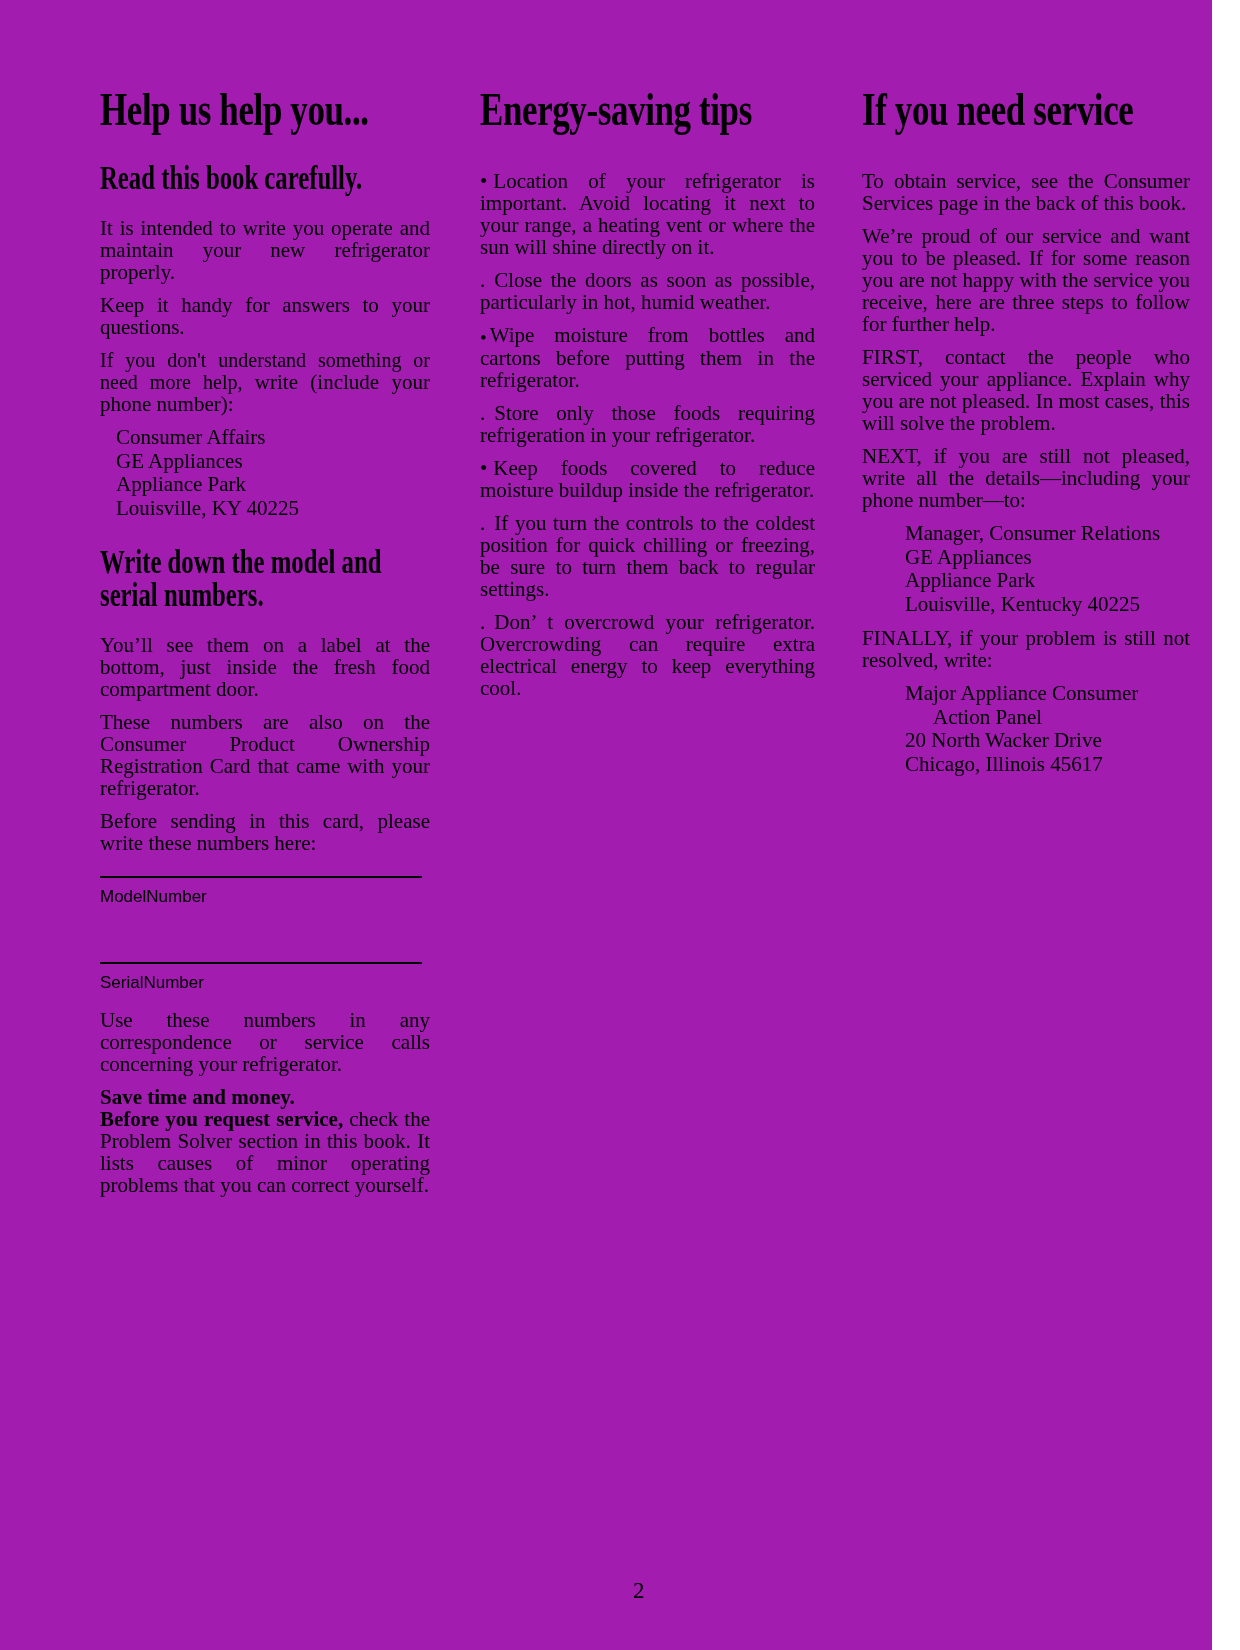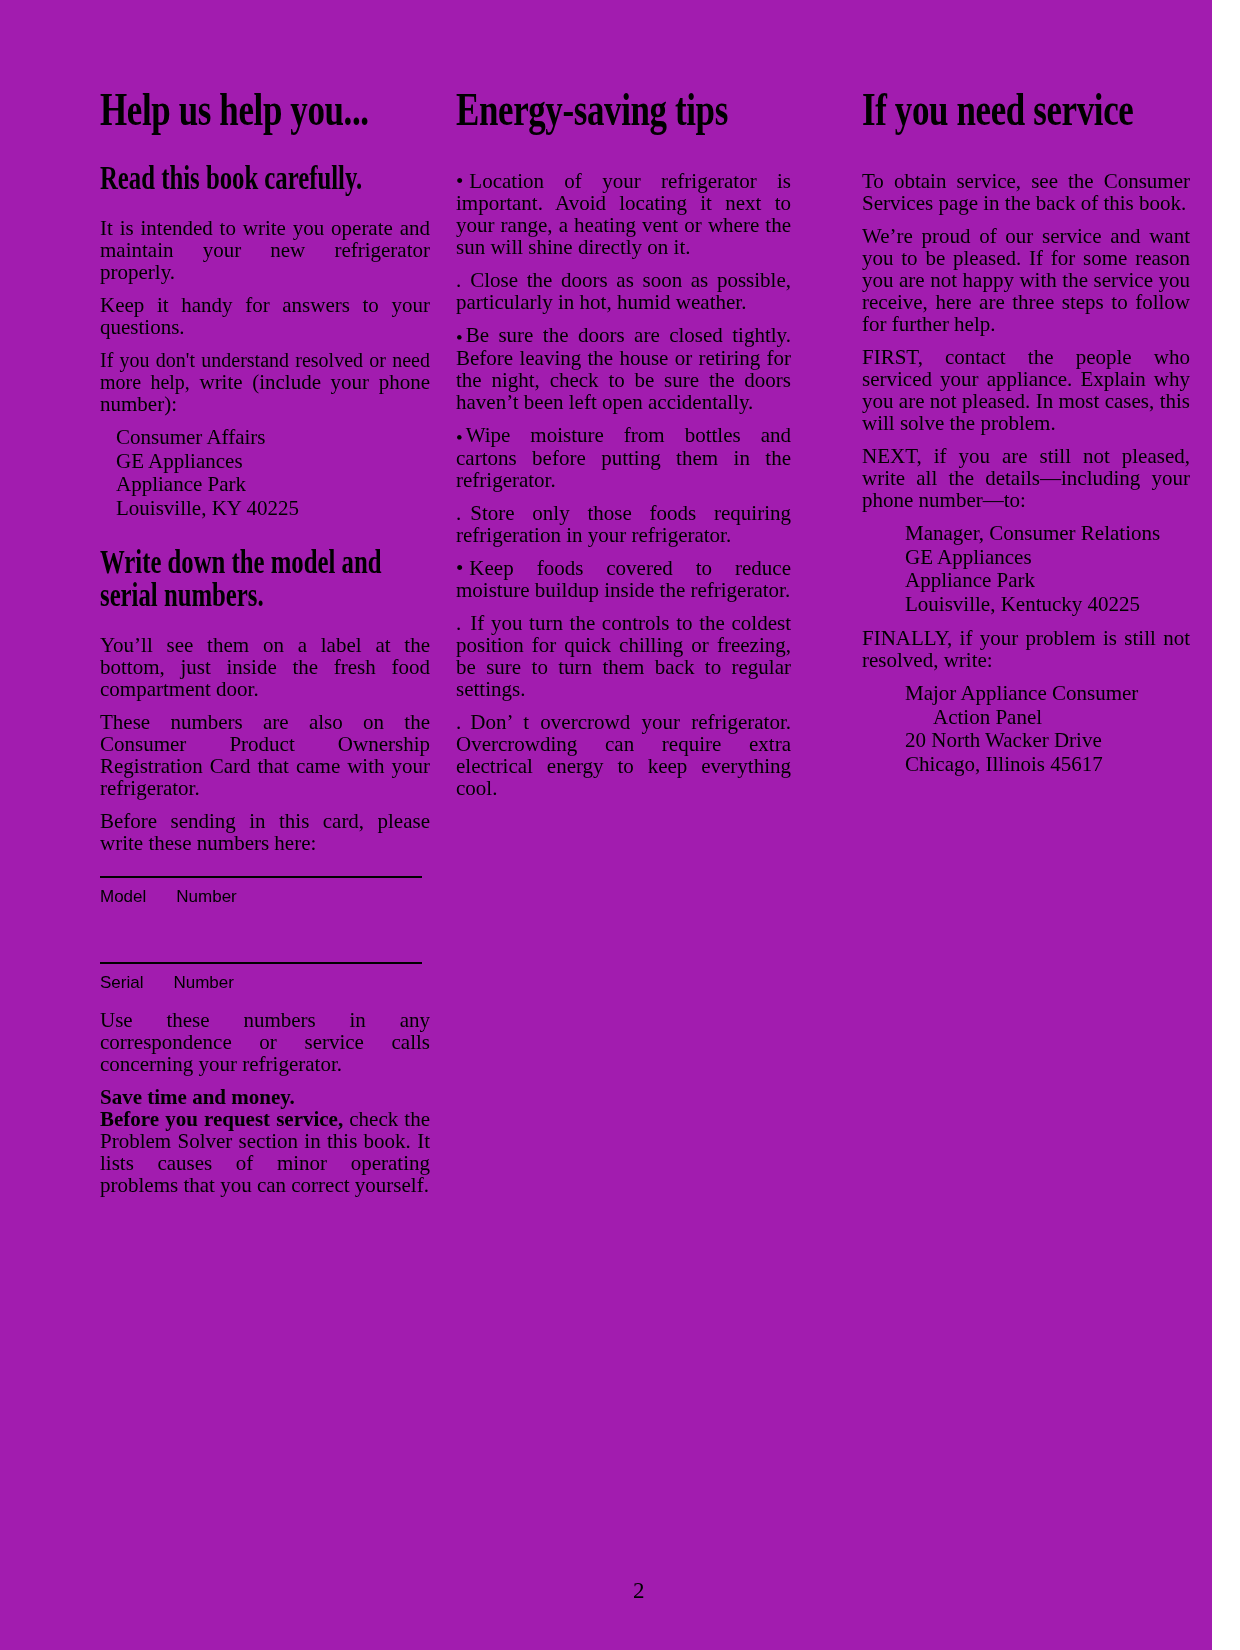--- a/index.html
+++ b/index.html
@@ -5,21 +5,21 @@
   html, body { margin: 0; padding: 0; background: #ffffff; }
   body {
     width: 1240px; height: 1650px;
     font-family: "Liberation Serif", "DejaVu Serif", serif;
     color: #000;
   }
   .page { position: relative; width: 1212px; height: 1650px; background: #a21caf; overflow: hidden; }
 
   .col { position: absolute; top: 86px; }
   .col-help    { left: 100px; width: 330px; }
-  .col-energy  { left: 456px; width: 335px; }
+  .col-energy  { left: 480px; width: 335px; }
   .col-service { left: 862px; width: 328px; }
 
   .title {
     font-size: 46px; font-weight: bold; white-space: nowrap;
     transform: scaleX(0.76); transform-origin: 0 0;
     letter-spacing: -0.5px; line-height: 1.05; height: 50px;
     margin: 0 0 26px 0;
   }
   .col-energy .title, .col-service .title { margin-bottom: 34px; }
 
@@ -40,21 +40,21 @@
   .addr.ind { padding-left: 27px; }
   .addr .ind2 { padding-left: 28px; }
 
   .writein { margin-top: 22px; }
   .rule { border-top: 2px solid #000; width: 322px; margin: 0 0 9px 0; }
   .wlabel {
     font-family: "Liberation Sans", "DejaVu Sans", sans-serif;
     font-size: 17px; line-height: 20px; margin-bottom: 55px;
   }
   .wlabel.last { margin-bottom: 16px; }
-  .wlabel .w2 { margin-left: 30px; }
+  .wlabel .w2 { }
 
   .mk { display: inline; }
   .b-mid { margin-right: 6px; }
   .b-low { position: relative; top: 2px; margin-right: 3px; font-size: 19px; }
   .b-dot { margin-right: 9px; }
 
   b { font-weight: bold; }
 
   .pageno {
     position: absolute; left: 633px; top: 1578px;
@@ -65,21 +65,21 @@
 <body>
 
 <div class="page">
 
   <section class="col col-help">
     <div class="title">Help us help you...</div>
 
     <div class="h2">Read this book carefully.</div>
     <p class="body">It is intended to write you operate and maintain your new refrigerator properly.</p>
     <p class="body">Keep it handy for answers to your questions.</p>
-    <p class="body"><span class="cond">If you don't understand resolved or need more help,</span><span> write (include your phone number):</span></p>
+    <p class="body"><span class="cond">If you don't understand something or need more help,</span><span> write (include your phone number):</span></p>
 
     <div class="addr">
       <div>Consumer Affairs</div>
       <div>GE Appliances</div>
       <div>Appliance Park</div>
       <div>Louisville, KY 40225</div>
     </div>
 
     <div class="h2 mt">Write down the model and serial numbers.</div>
     <p class="body">You’ll see them on a label at the bottom, just inside the fresh food compartment door.</p>
@@ -95,21 +95,20 @@
 
     <p class="body">Use these numbers in any correspondence or service calls concerning your refrigerator.</p>
     <p class="body"><b>Save time and money.</b><br><b>Before you request service,</b><span> check the Problem Solver section in this book. It lists causes of minor operating problems that you can correct yourself.</span></p>
   </section>
 
   <section class="col col-energy">
     <div class="title">Energy-saving tips</div>
 
     <p class="tip"><span class="mk b-mid">•</span><span>Location of your refrigerator is important. Avoid locating it next to your range, a heating vent or where the sun will shine directly on it.</span></p>
     <p class="tip"><span class="mk b-dot">.</span><span>Close the doors as soon as possible, particularly in hot, humid weather.</span></p>
-    <p class="tip"><span class="mk b-low">•</span><span>Be sure the doors are closed tightly. Before leaving the house or retiring for the night, check to be sure the doors haven’t been left open accidentally.</span></p>
     <p class="tip"><span class="mk b-low">•</span><span>Wipe moisture from bottles and cartons before putting them in the refrigerator.</span></p>
     <p class="tip"><span class="mk b-dot">.</span><span>Store only those foods requiring refrigeration in your refrigerator.</span></p>
     <p class="tip"><span class="mk b-mid">•</span><span>Keep foods covered to reduce moisture buildup inside the refrigerator.</span></p>
     <p class="tip"><span class="mk b-dot">.</span><span>If you turn the controls to the coldest position for quick chilling or freezing, be sure to turn them back to regular settings.</span></p>
     <p class="tip"><span class="mk b-dot">.</span><span>Don’ t overcrowd your refrigerator. Overcrowding can require extra electrical energy to keep everything cool.</span></p>
   </section>
 
   <section class="col col-service">
     <div class="title">If you need service</div>
 

